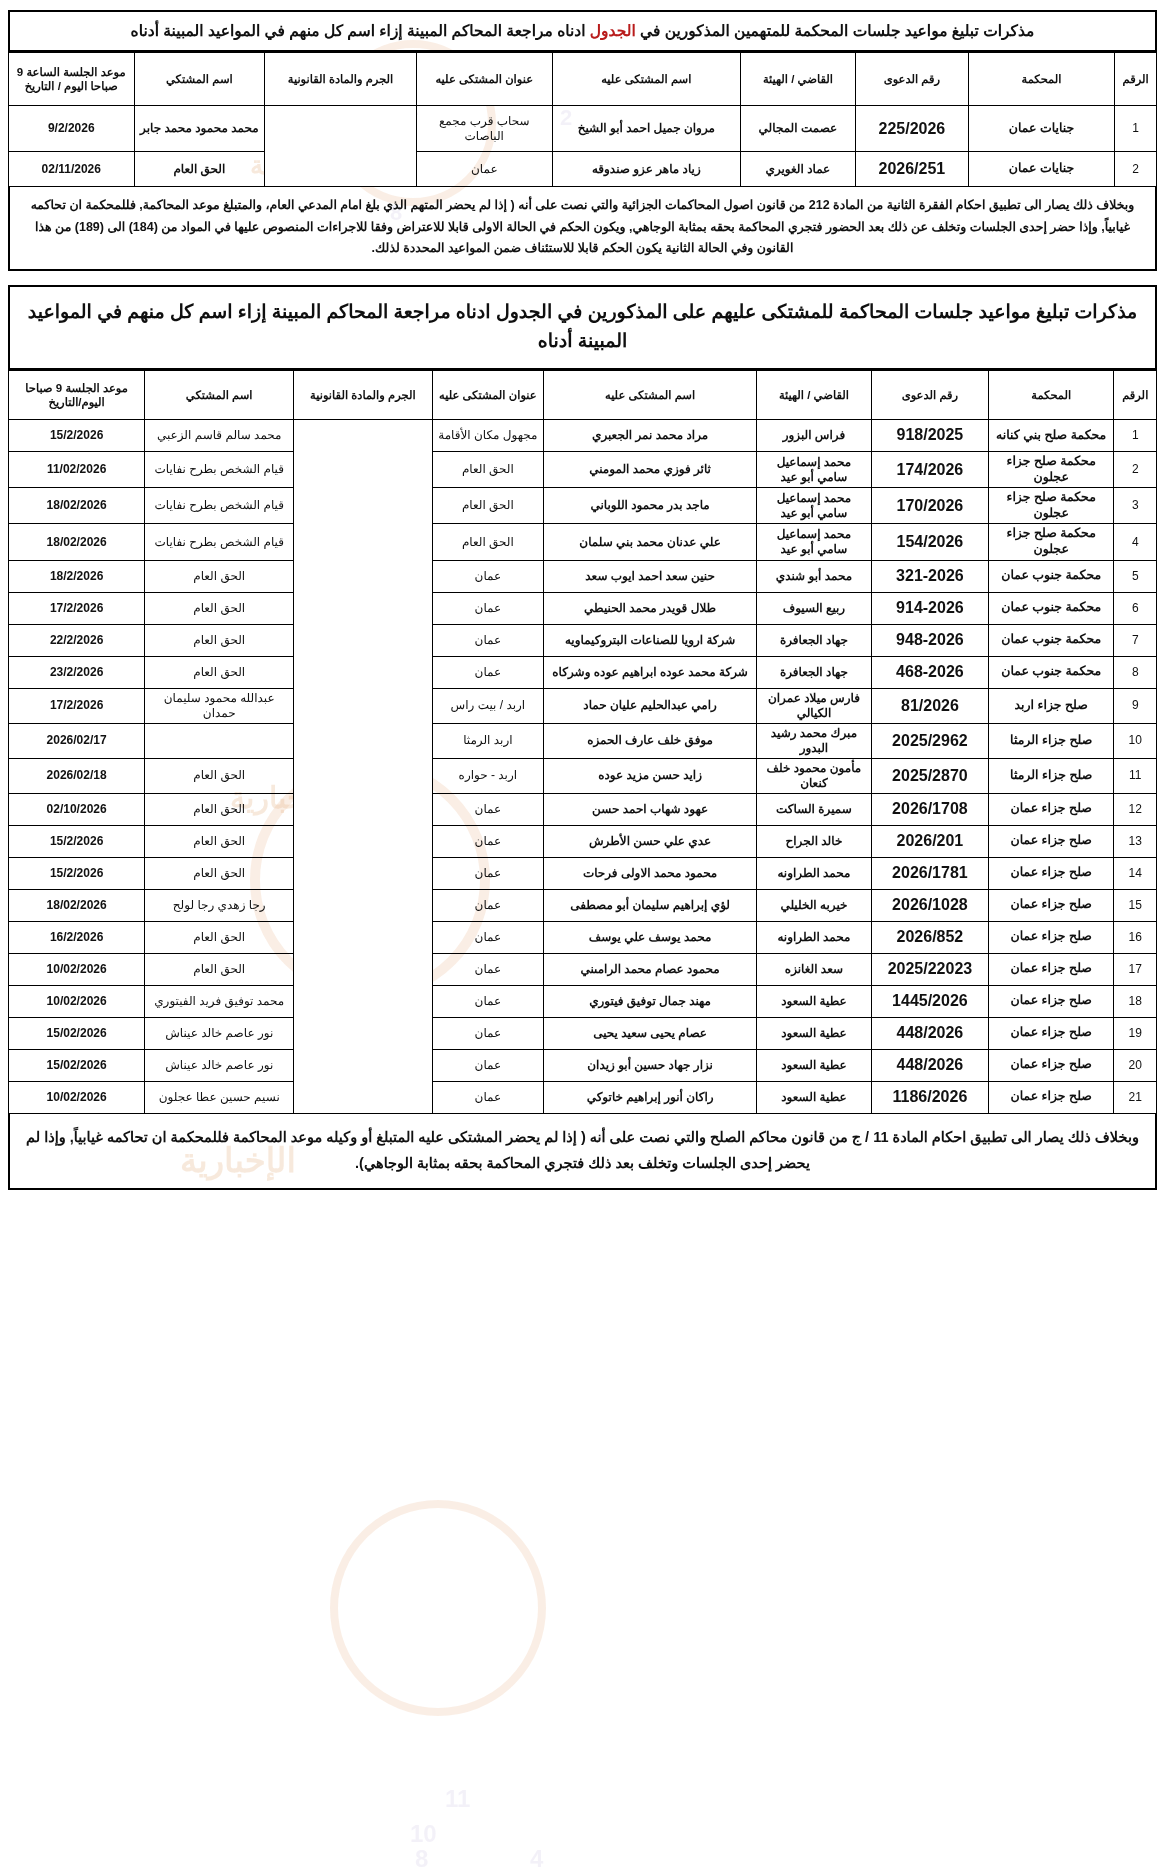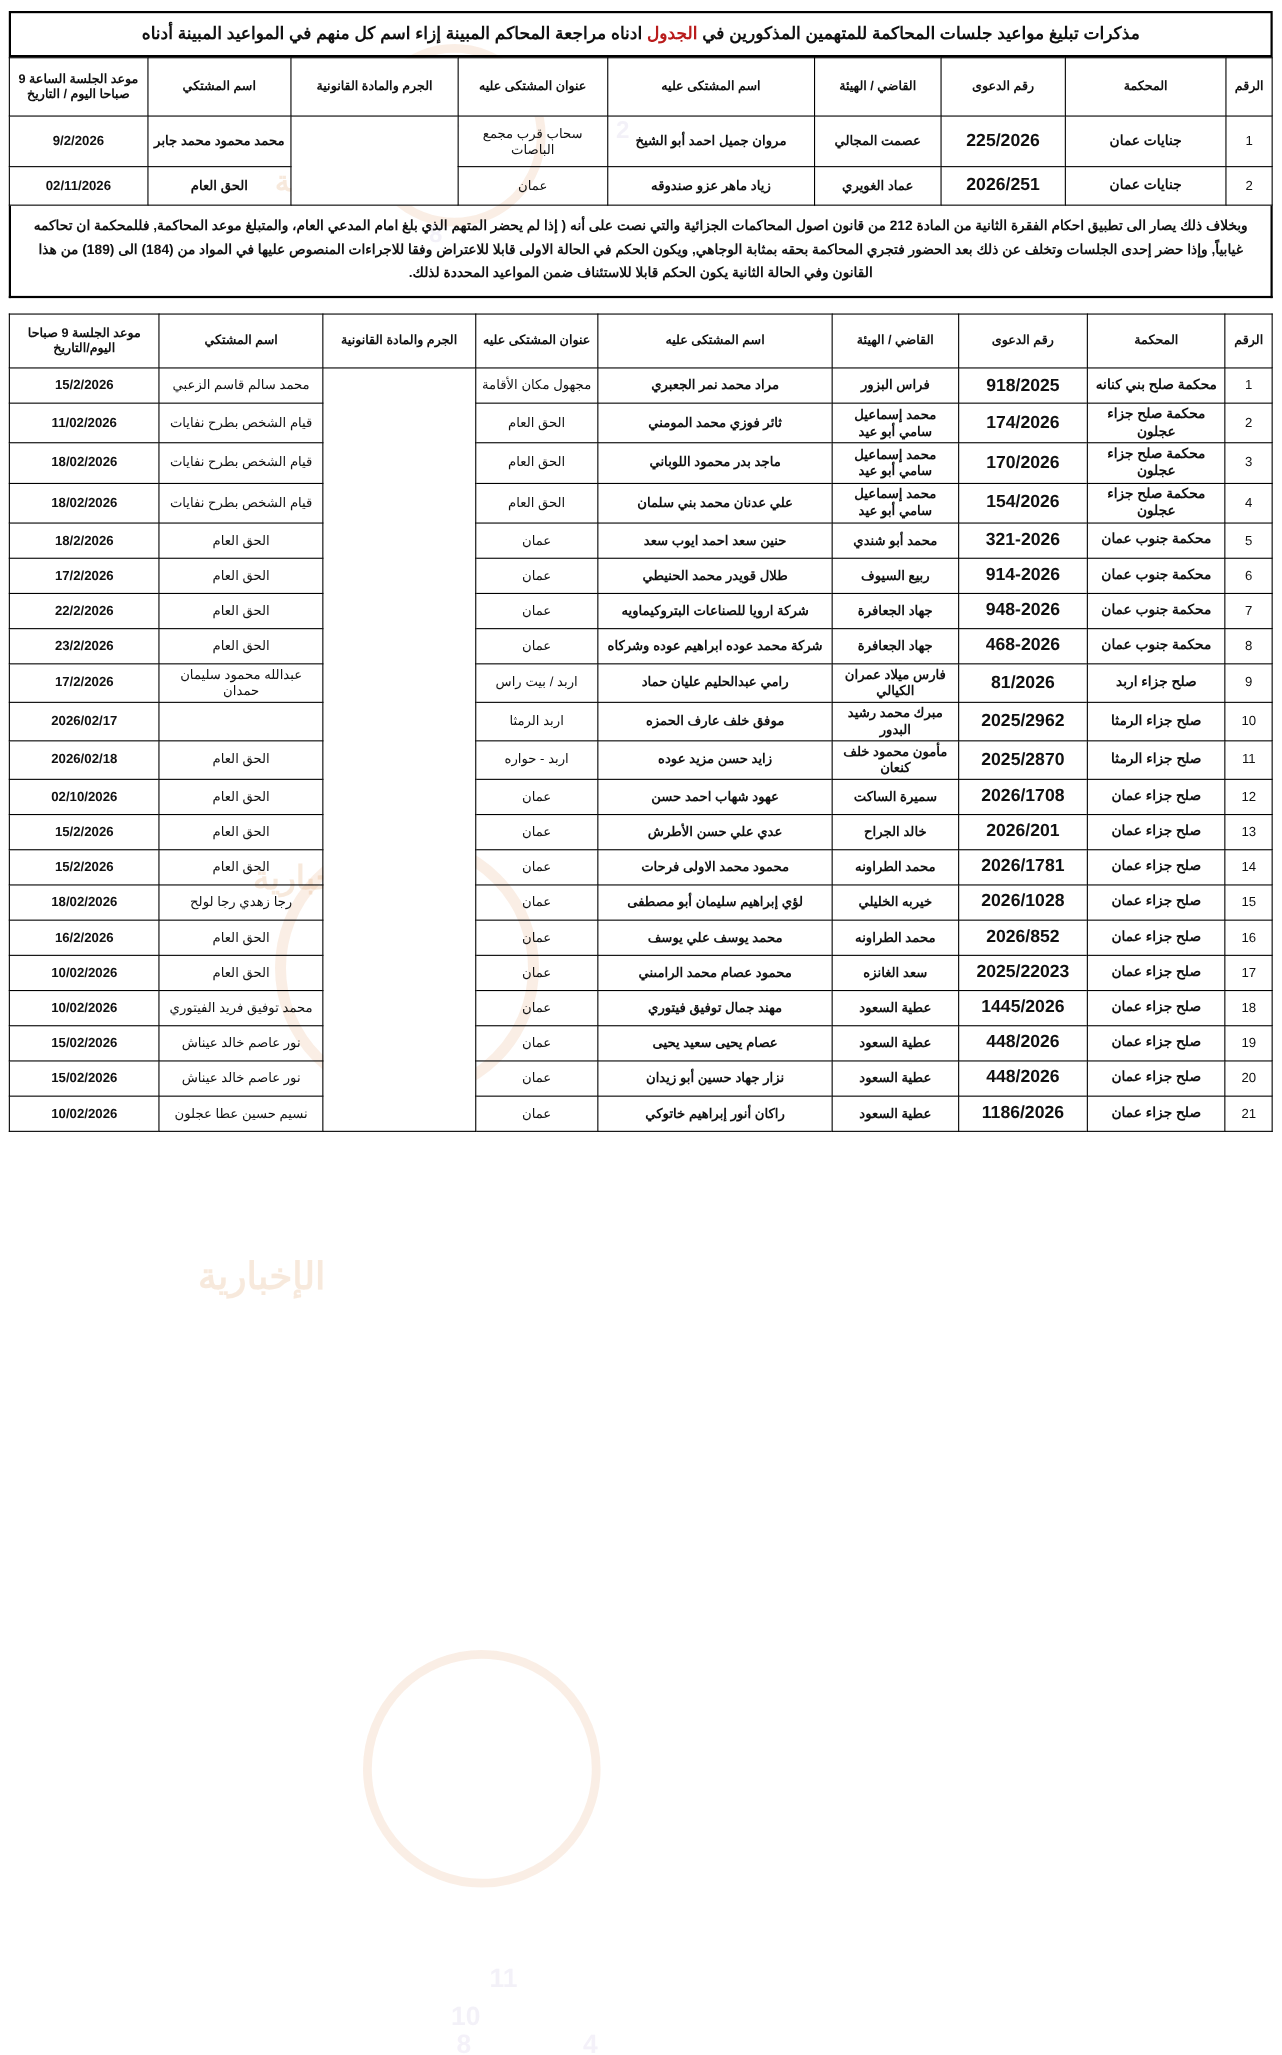--- a/index.html
+++ b/index.html
@@ -123,21 +123,21 @@
   <div class="wm wm-num" style="left:390px;top:200px;font-size:22px;">8</div>
   <div class="wm wm-num" style="left:560px;top:105px;font-size:22px;">2</div>
   <div class="wm wm-num" style="left:445px;top:1785px;font-size:24px;">11</div>
   <div class="wm wm-num" style="left:410px;top:1820px;font-size:24px;">10</div>
   <div class="wm wm-num" style="left:415px;top:1845px;font-size:24px;">8</div>
   <div class="wm wm-num" style="left:530px;top:1845px;font-size:24px;">4</div>
 
   <div class="content">
 
     <div class="title-box">
-      <span>مذكرات تبليغ مواعيد جلسات المحاكمة للمتهمين المذكورين في </span><span class="blue">الجدول</span><span> ادناه مراجعة المحاكم المبينة إزاء اسم كل منهم في المواعيد المبينة أدناه</span>
+      <span>مذكرات تبليغ مواعيد جلسات المحكمة للمتهمين المذكورين في </span><span class="blue">الجدول</span><span> ادناه مراجعة المحاكم المبينة إزاء اسم كل منهم في المواعيد المبينة أدناه</span>
     </div>
 
     <table class="tbl1">
       <colgroup>
         <col style="width:40px">
           <col style="width:140px">
           <col style="width:108px">
           <col style="width:110px">
         <col style="width:180px">
           <col style="width:130px">
@@ -180,20 +180,21 @@
           <td class="bold">الحق العام</td>
           <td class="bold">02/11/2026</td>
         </tr>
       </tbody>
     </table>
 
     <div class="note">وبخلاف ذلك يصار الى تطبيق احكام الفقرة الثانية من المادة 212 من قانون اصول المحاكمات الجزائية  والتي نصت على أنه ( إذا لم يحضر المتهم الذي بلغ امام المدعي العام، والمتبلغ موعد المحاكمة, فللمحكمة ان تحاكمه غيابياً, وإذا حضر إحدى الجلسات وتخلف عن ذلك بعد الحضور فتجري المحاكمة بحقه بمثابة الوجاهي, ويكون الحكم في الحالة الاولى قابلا للاعتراض وفقا للاجراءات المنصوص عليها في المواد من (184) الى (189) من هذا القانون وفي الحالة الثانية يكون الحكم قابلا للاستئناف ضمن المواعيد المحددة لذلك.</div>
 
     <div class="gap"></div>
 
+    <div class="title-box2">مذكرات تبليغ مواعيد جلسات المحاكمة للمشتكى عليهم على المذكورين في الجدول ادناه مراجعة المحاكم المبينة إزاء اسم كل منهم في المواعيد المبينة أدناه</div>
 
     <table class="tbl2">
       <colgroup>
         <col style="width:40px">
           <col style="width:118px">
           <col style="width:110px">
           <col style="width:108px">
         <col style="width:200px">
           <col style="width:105px">
           <col style="width:130px">
@@ -421,15 +422,16 @@
             <td class="caseno">1186/2026</td>
             <td class="bold">عطية السعود</td>
             <td class="bold">راكان أنور إبراهيم خاتوكي</td>
             <td>عمان</td>
             <td>نسيم حسين عطا عجلون</td>
             <td class="bold">10/02/2026</td>
           </tr>
         </tbody>
     </table>
 
+    <div class="footer-note">وبخلاف ذلك يصار الى تطبيق احكام المادة 11 / ج من قانون محاكم الصلح والتي نصت على أنه ( إذا لم يحضر المشتكى عليه المتبلغ أو وكيله موعد المحاكمة فللمحكمة ان تحاكمه غيابياً, وإذا لم يحضر إحدى الجلسات وتخلف بعد ذلك فتجري المحاكمة بحقه بمثابة الوجاهي).</div>
 
   </div>
 </div>
 
 </body></html>

